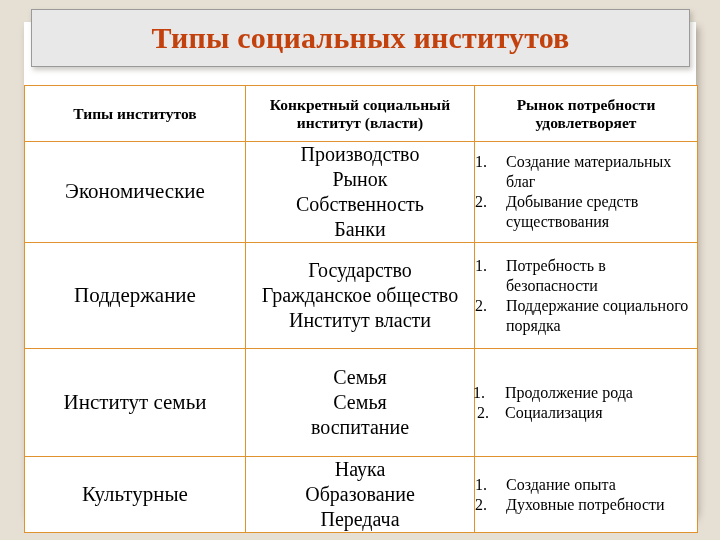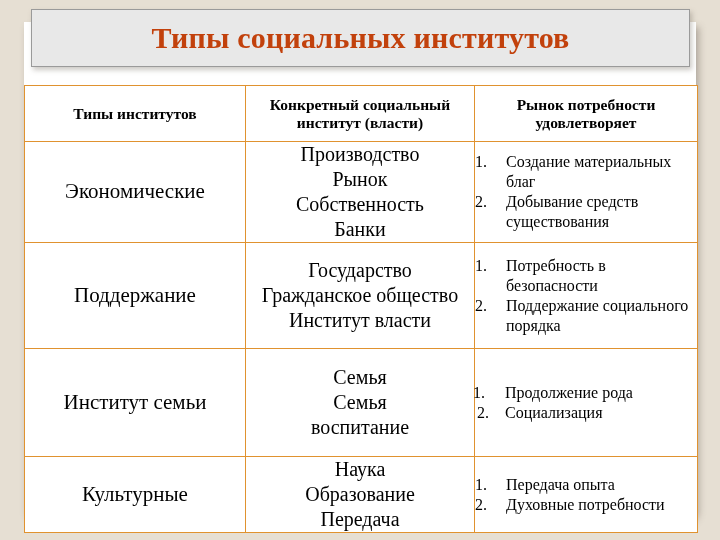--- a/index.html
+++ b/index.html
@@ -263,21 +263,21 @@
         <span class="lines">
           <span>Наука</span>
           <span>Образование</span>
           <span>Передача</span>
         </span>
       </td>
       <td class="col-needs">
         <ol class="needs-list">
           <li>
             <span class="num">1.</span>
-            <span>Передача опыта</span>
+            <span>Создание опыта</span>
           </li>
           <li>
             <span class="num">2.</span>
             <span>Духовные потребности</span>
           </li>
         </ol>
       </td>
     </tr>
 
   </tbody>

